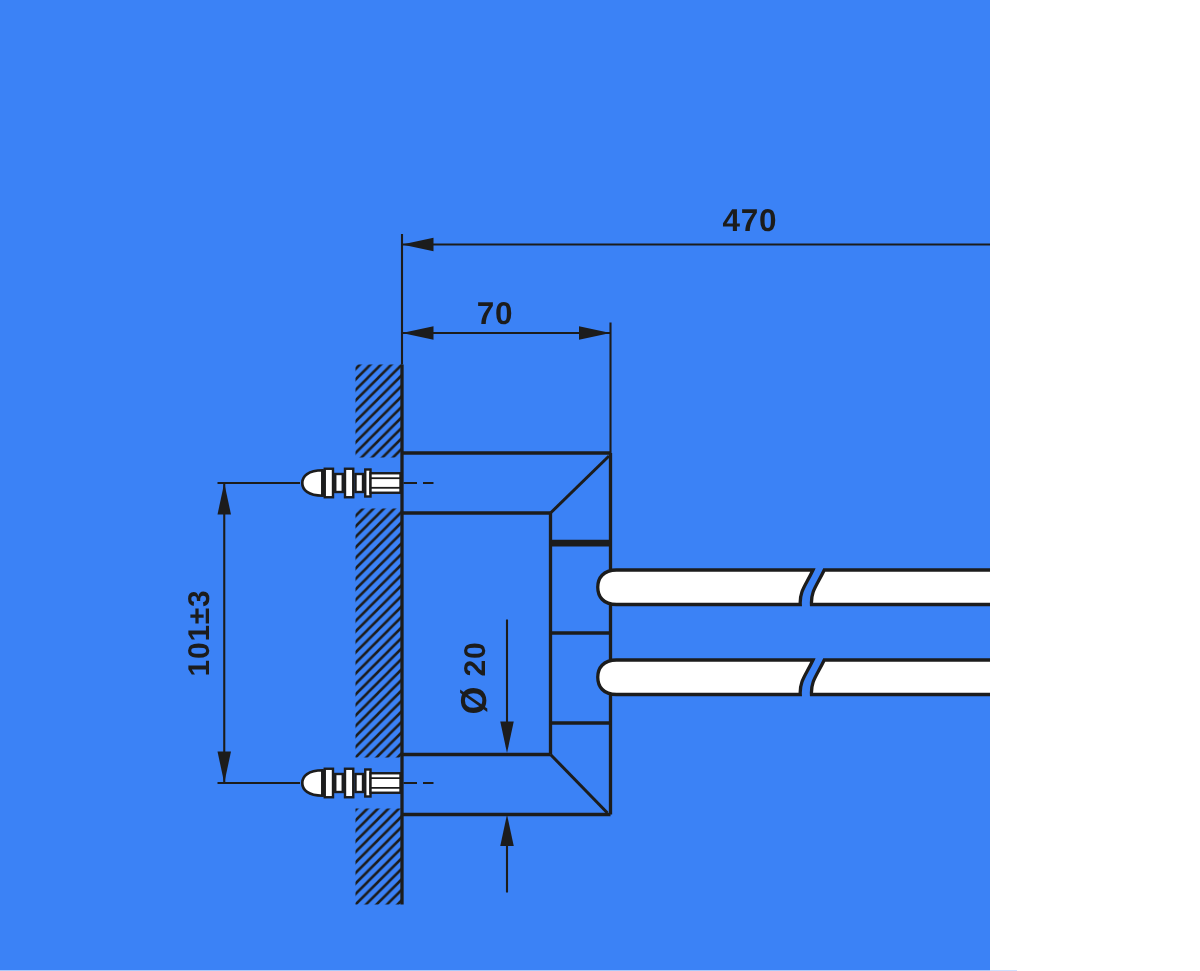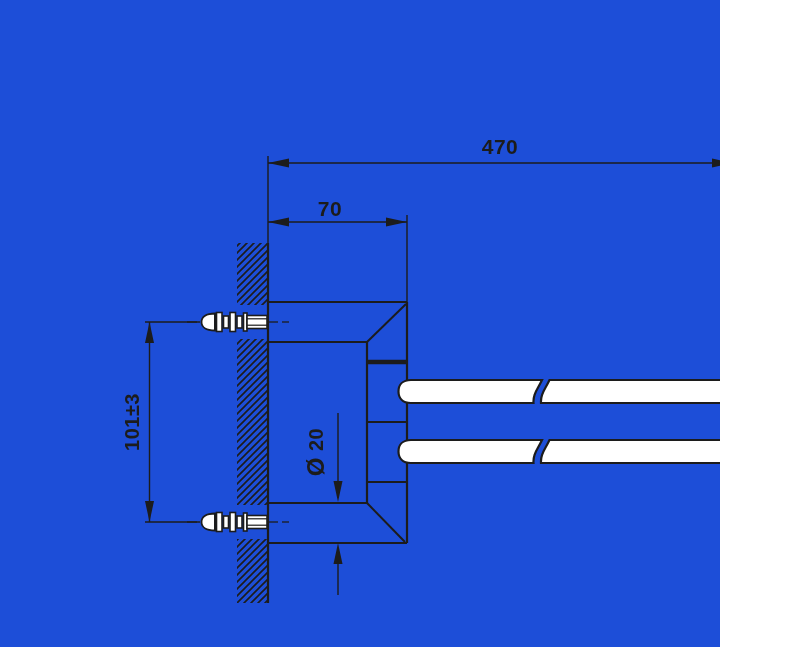--- a/index.html
+++ b/index.html
@@ -1,17 +1,17 @@
 <!DOCTYPE html>
 <html><head>
 <meta charset="utf-8">
 <style>
   html,body{margin:0;padding:0;background:#ffffff;}
   .canvas{
-    position:relative;width:720px;height:647px;background:#1d4ed8;overflow:hidden;
+    position:relative;width:660px;height:647px;background:#3b82f6;overflow:hidden;
     font-family:"Liberation Sans", sans-serif;
   }
   svg text{
     font-family:"Liberation Sans", sans-serif;
     font-weight:bold;
     fill:#1c1c1c;
   }
   .dim-label{font-size:21px;letter-spacing:0.5px;}
   .dim-label-rot{font-size:20px;letter-spacing:0.5px;}
   .dia-symbol{font-size:24px;}

